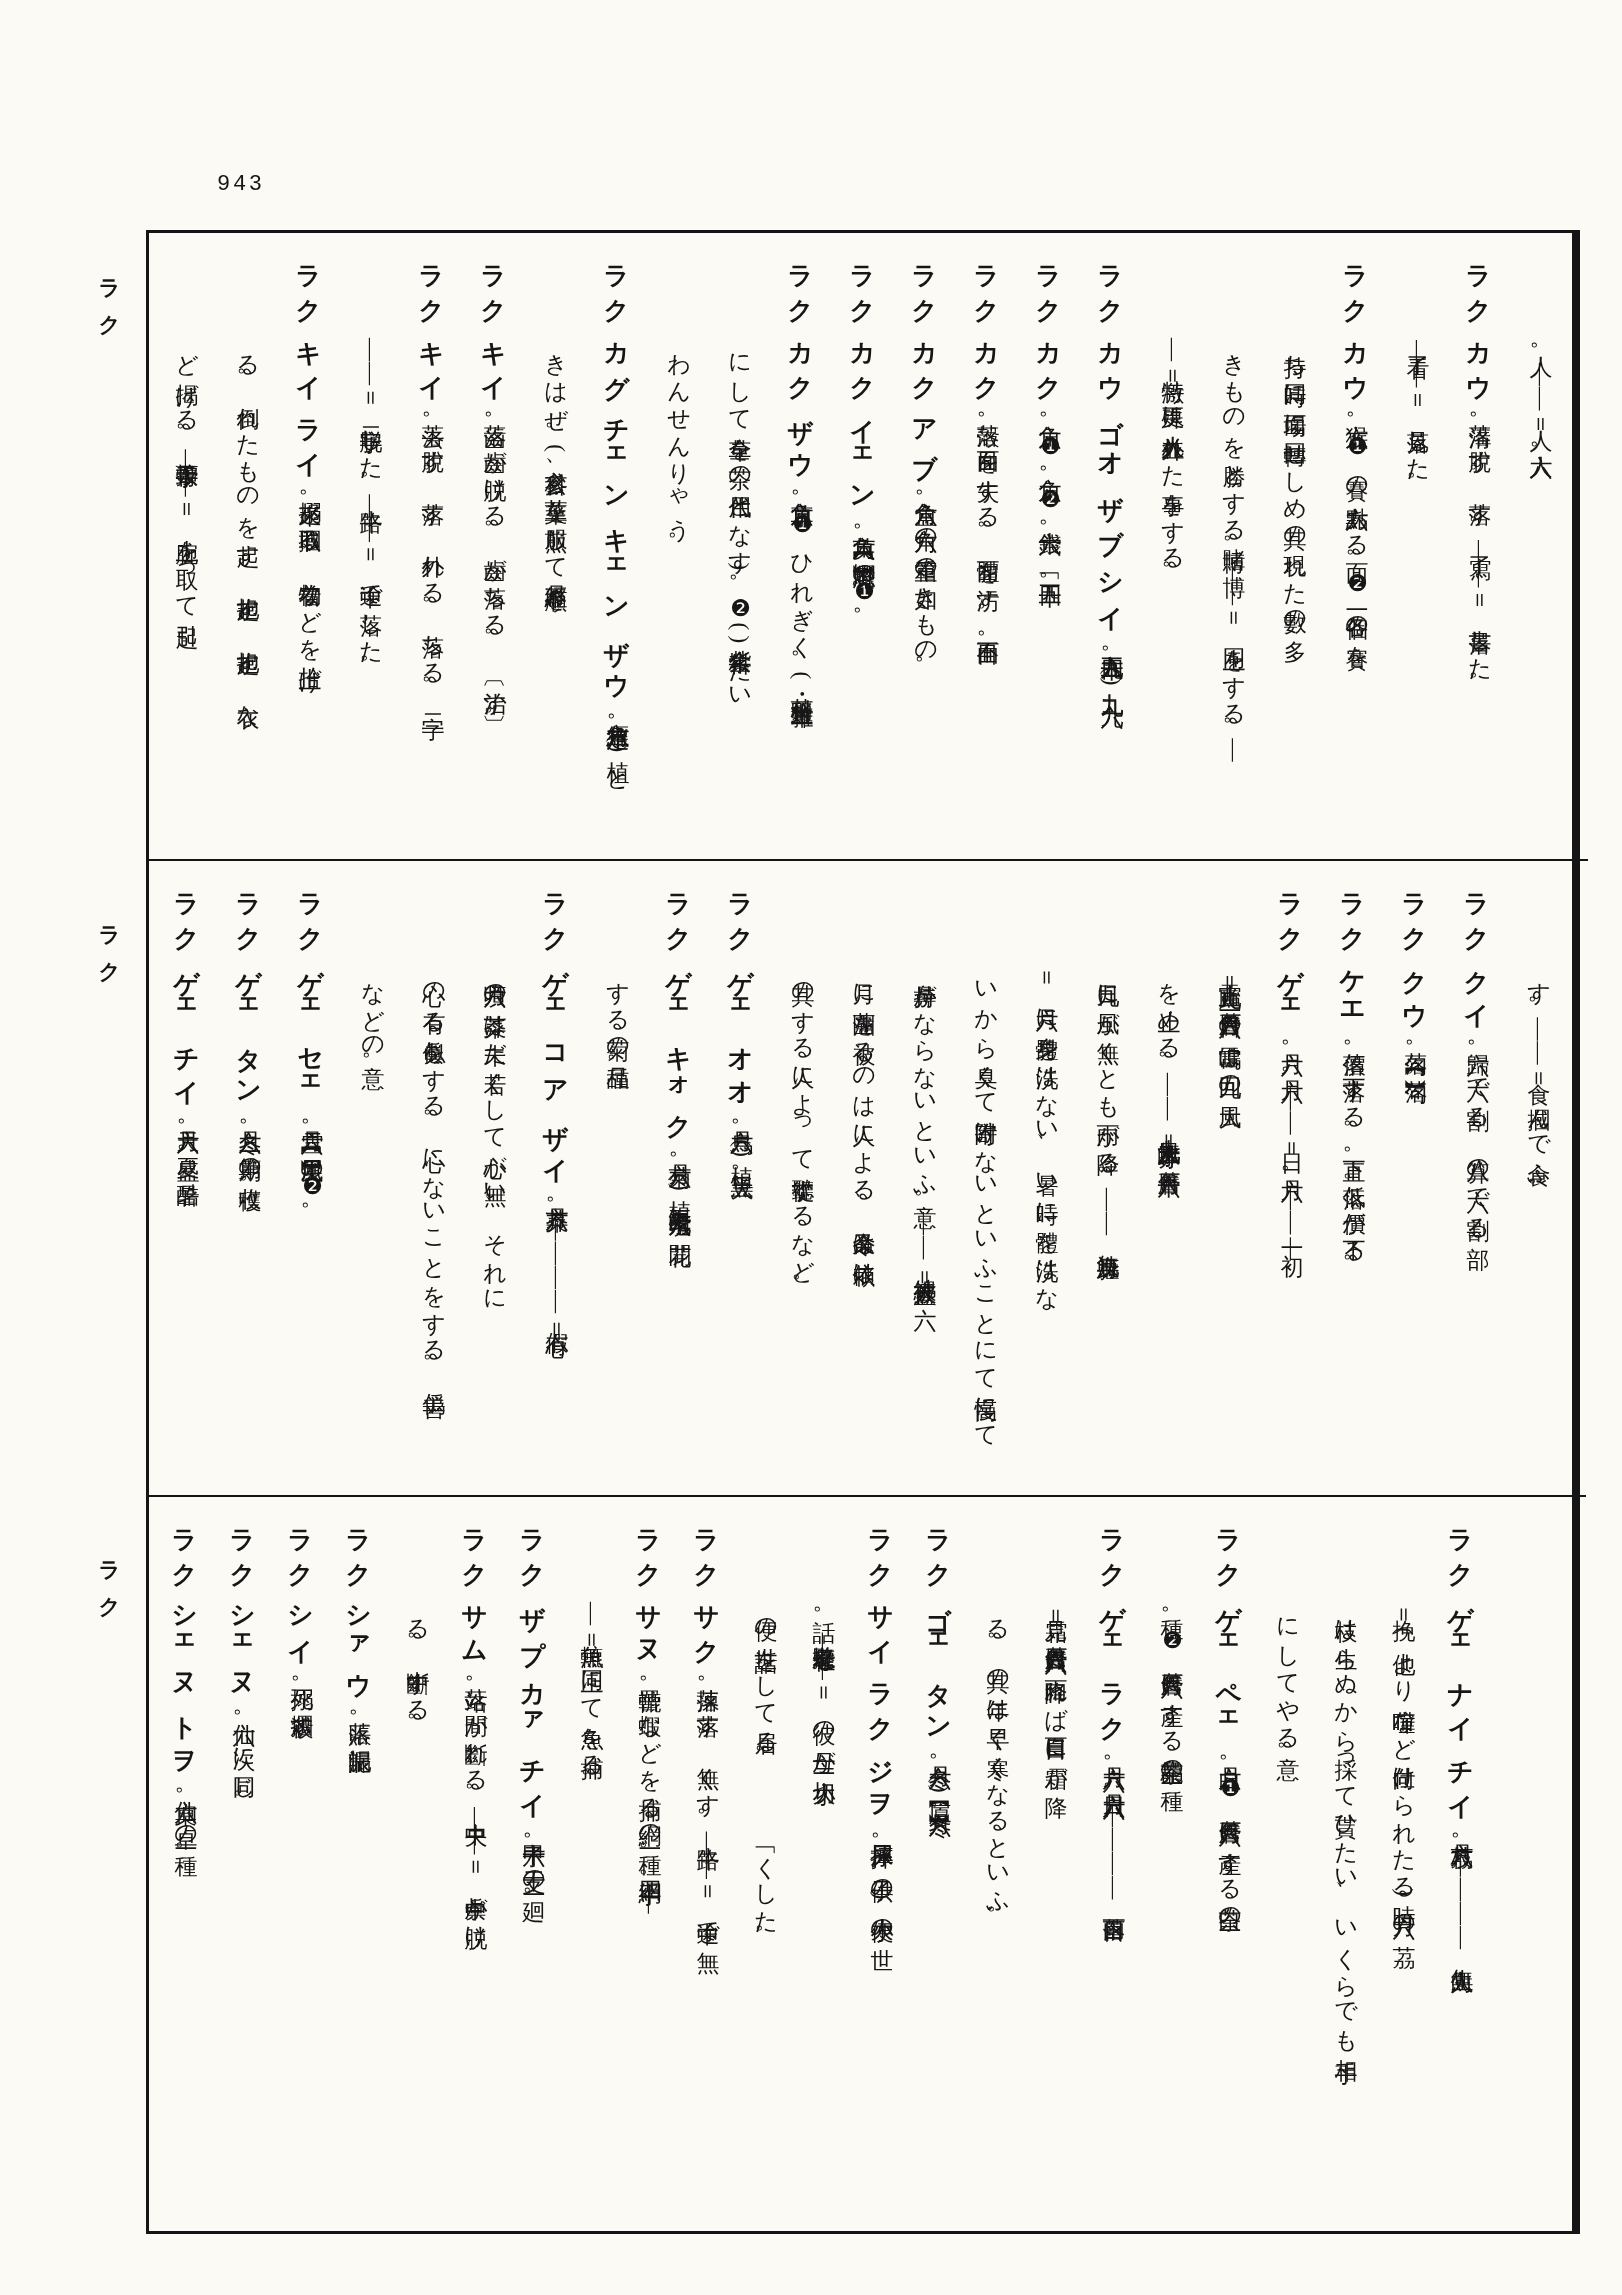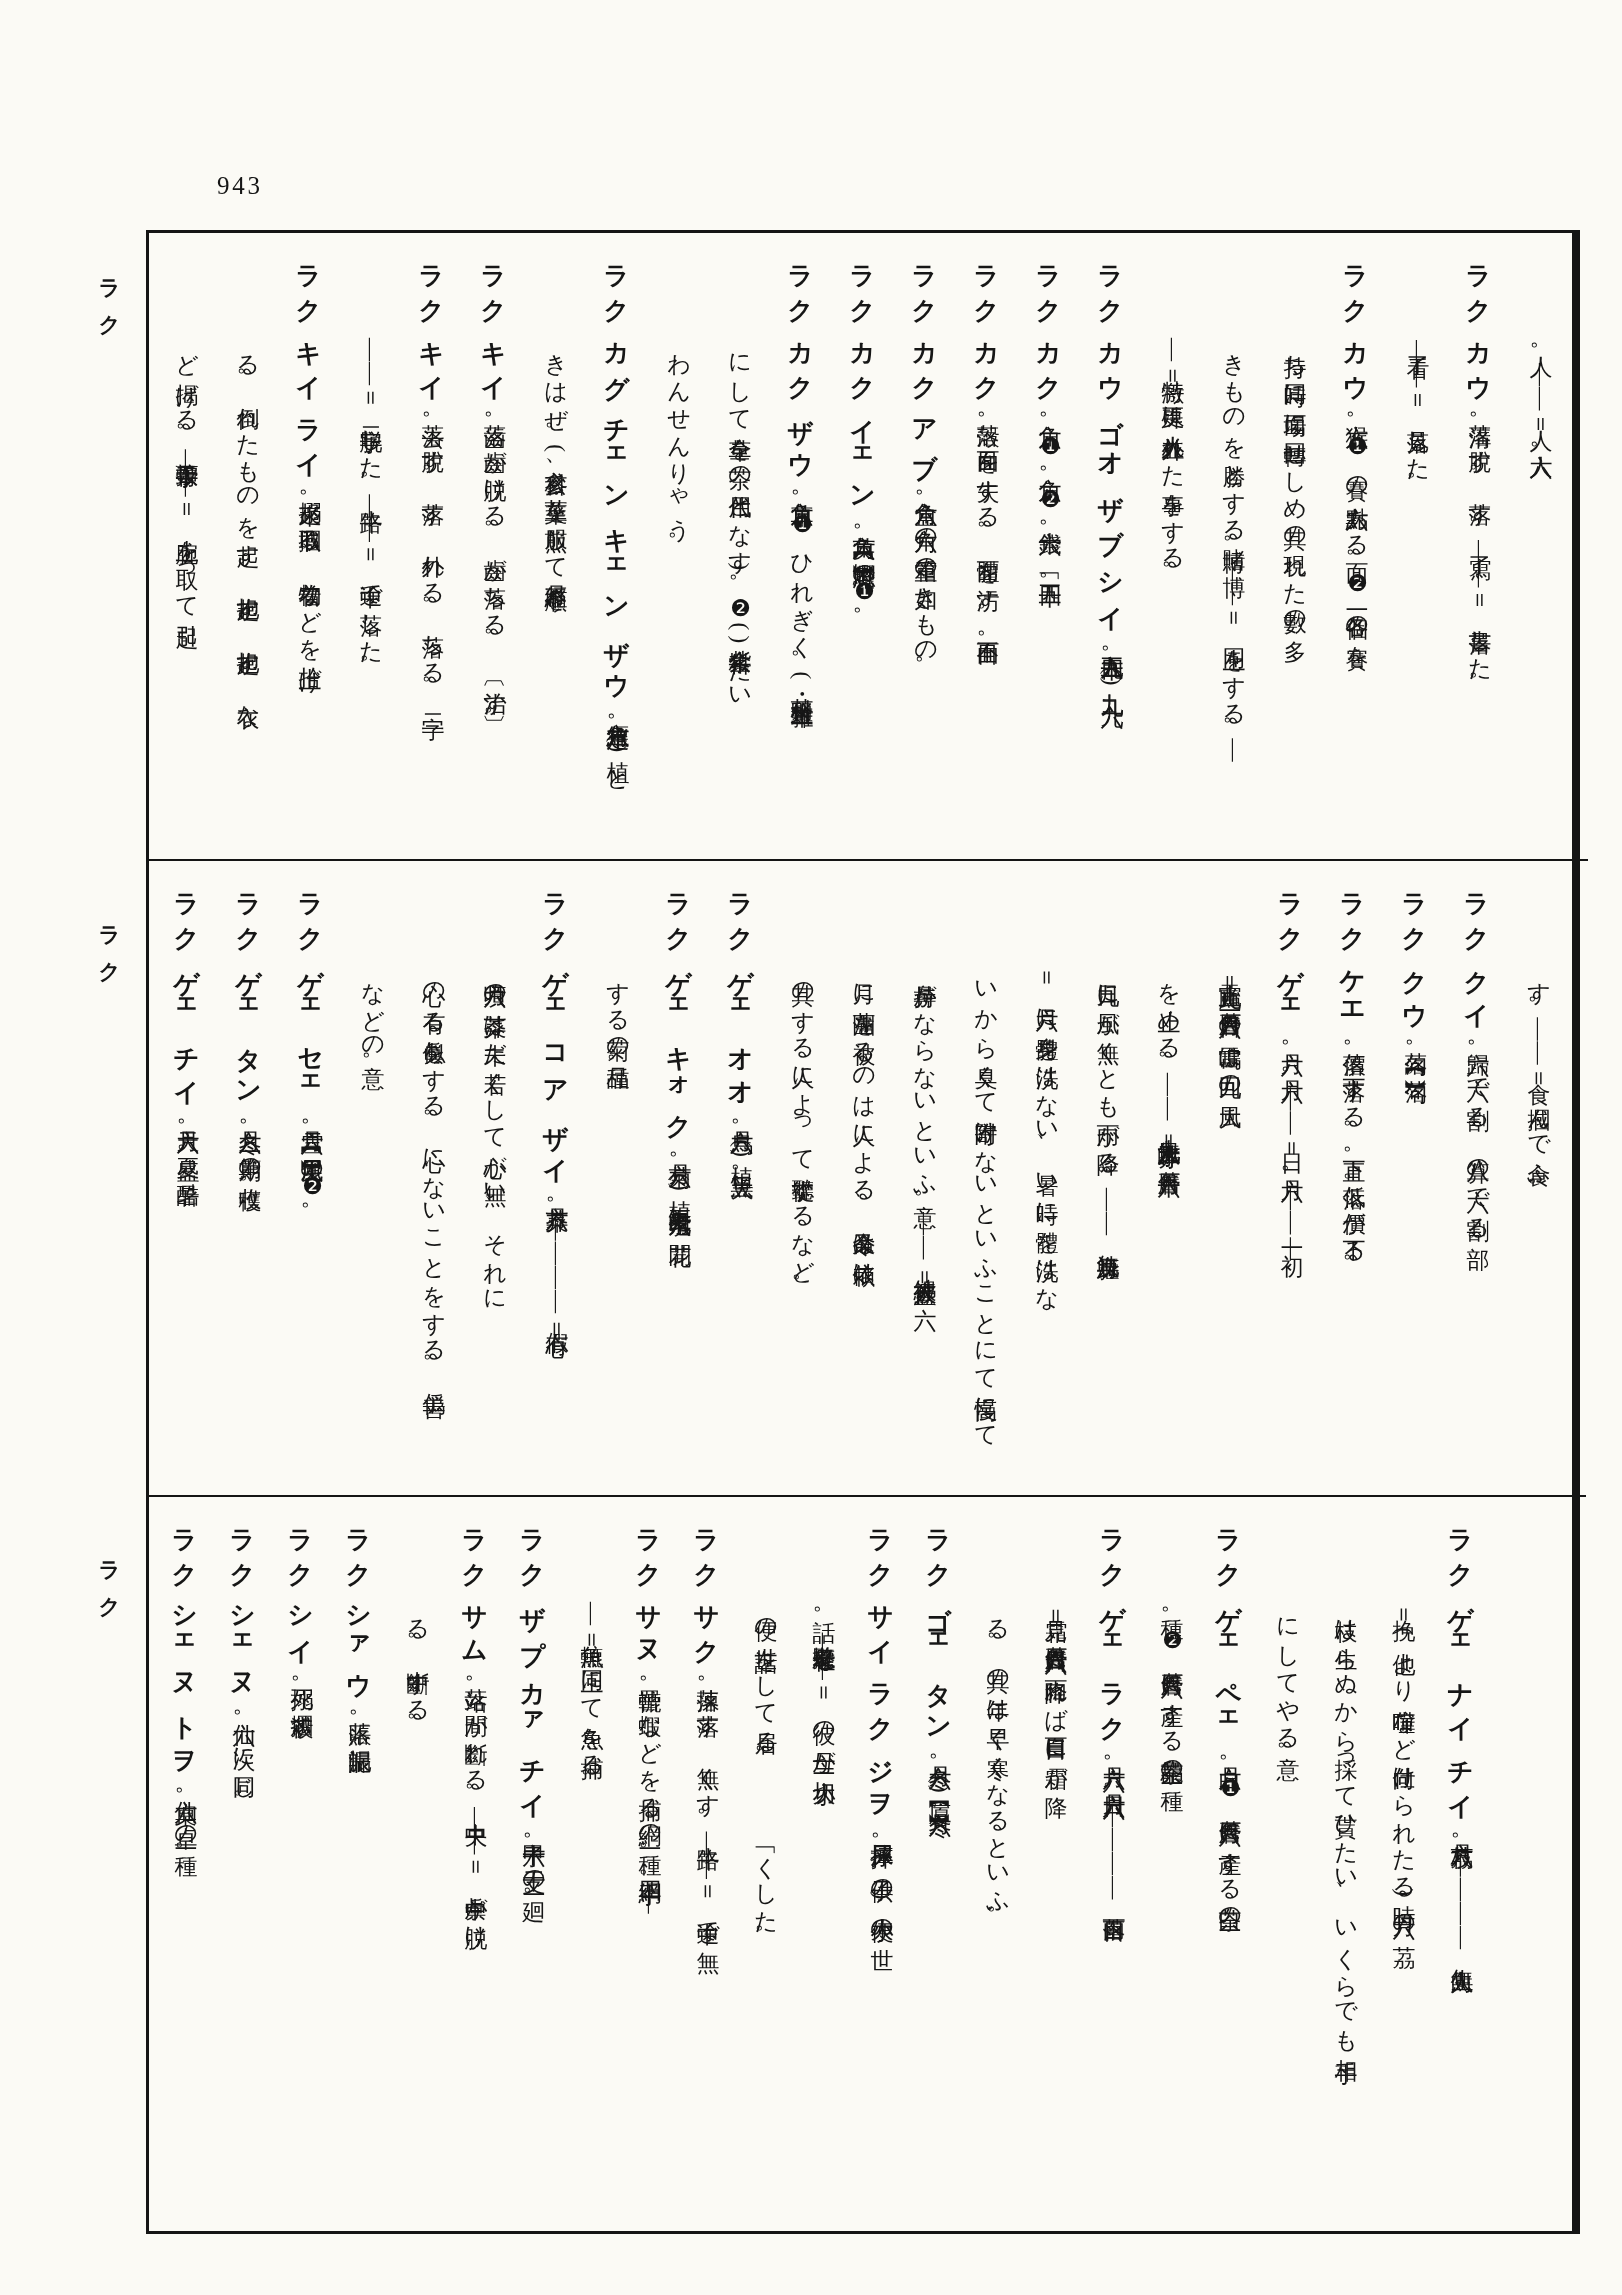--- a/index.html
+++ b/index.html
@@ -6,22 +6,22 @@
   .page {
     position:relative;
     width:1623px; height:2295px;
     background:#fbfaf5;
     color:#161616;
     font-family:"Liberation Serif", serif;
     overflow:hidden;
   }
   .page-number {
     position:absolute; left:217px; top:172px;
-    font-size:25px; letter-spacing:2.7px;
-    font-family:Liberation Serif, serif;
+    font-size:22px; letter-spacing:2.7px;
+    font-family:Liberation Mono, monospace;
     text-align:right;
   }
   .margin-label {
     position:absolute; left:95px;
     writing-mode:vertical-rl;
     font-size:21.6px; font-weight:bold;
     letter-spacing:10.8px;
   }
   .margin-label.m1 { top:264px; }
   .margin-label.m2 { top:911px; }

